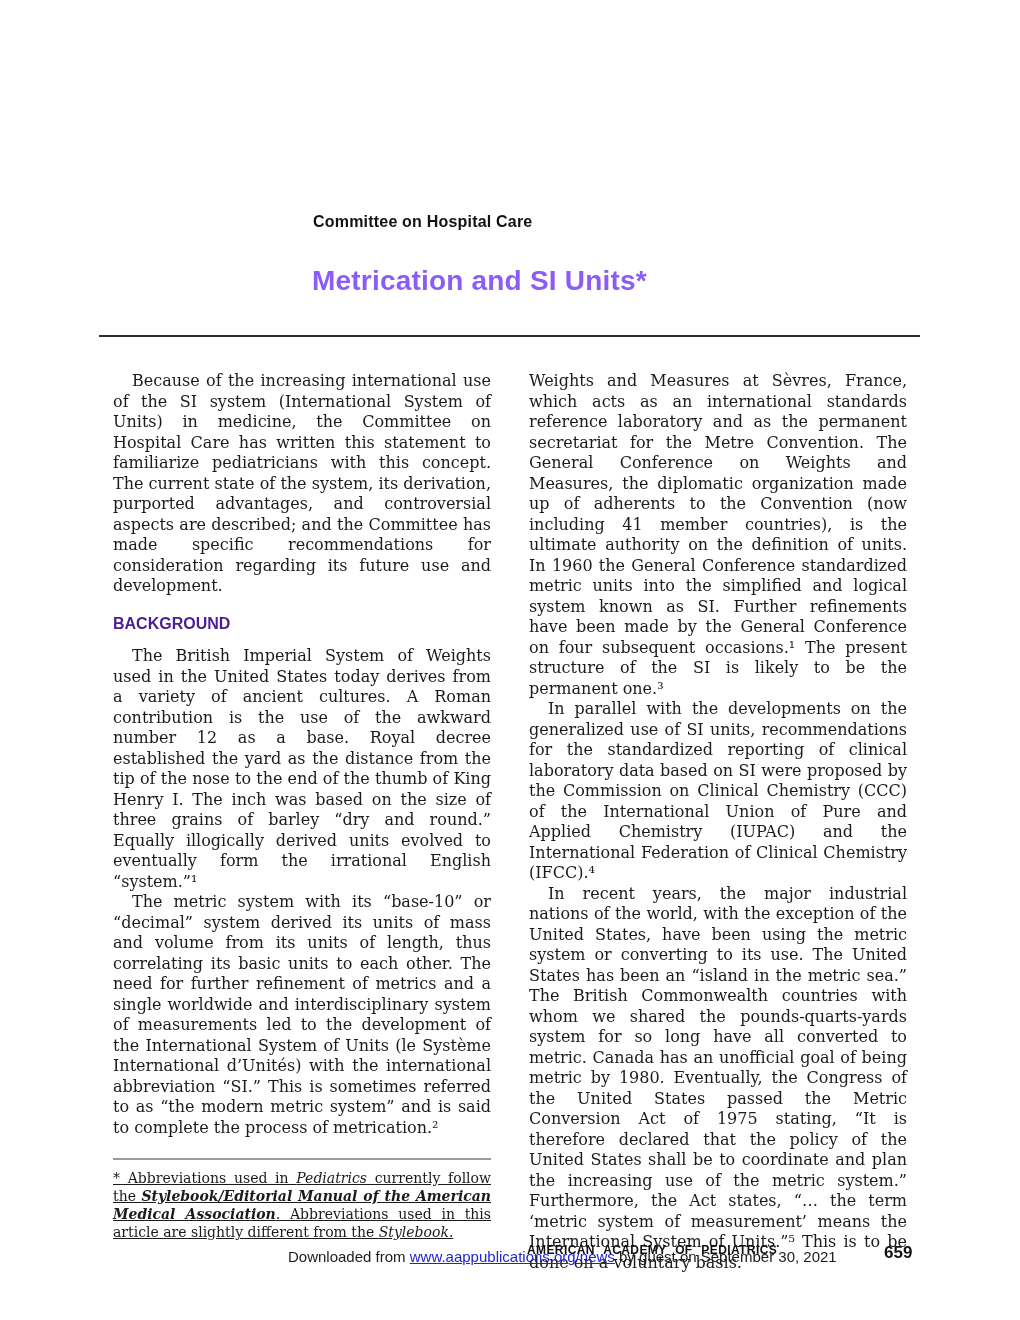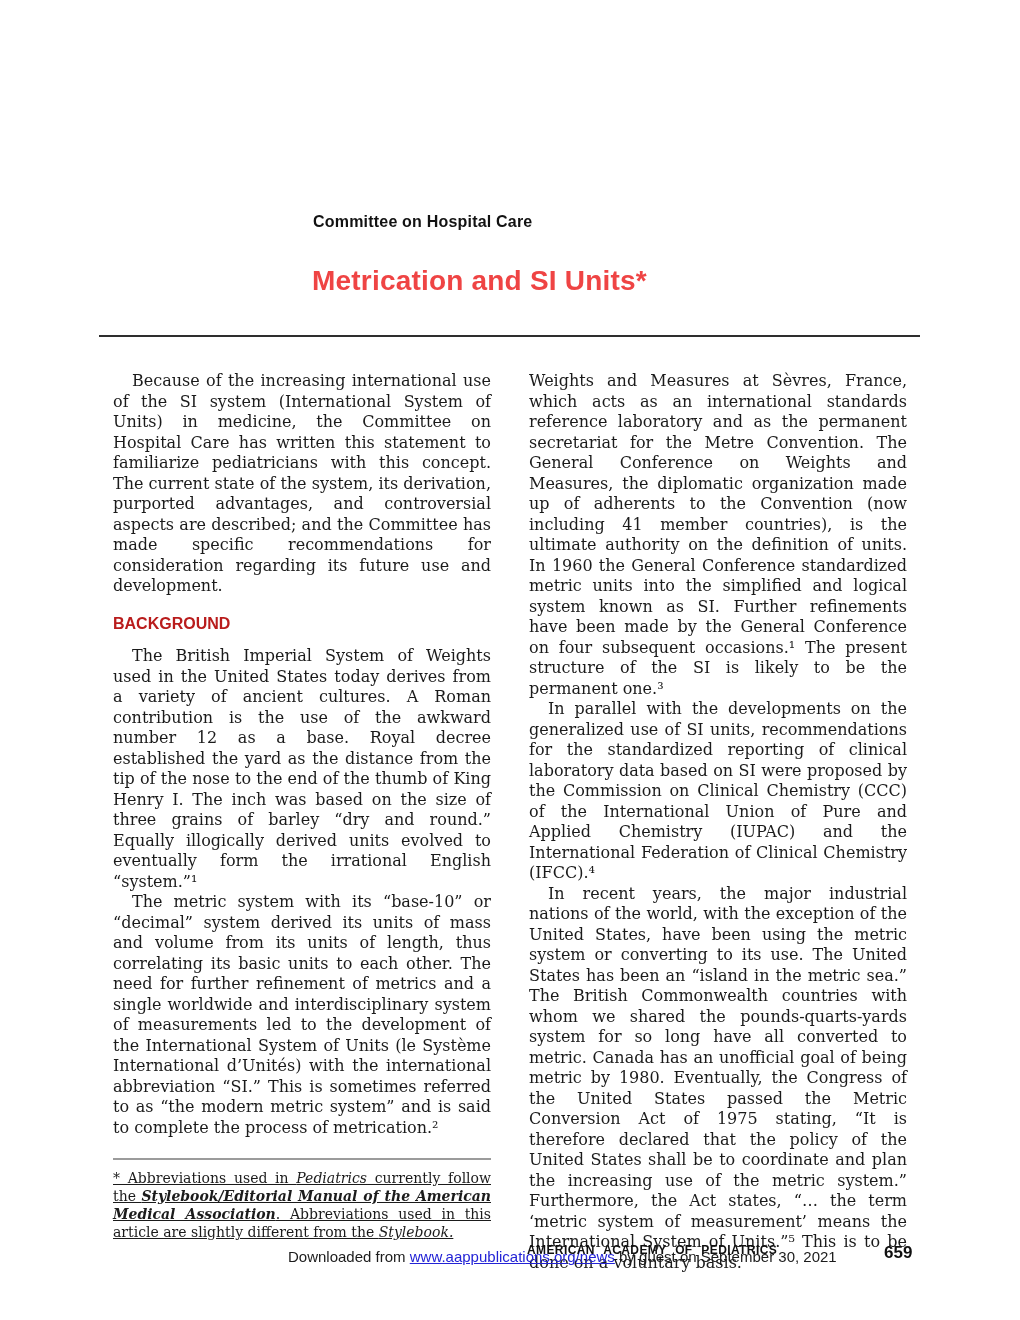--- a/index.html
+++ b/index.html
@@ -15,21 +15,21 @@
   
   .committee {
     position:absolute; left:313px; top:213px;
     font-family:"Liberation Sans", sans-serif;
     font-weight:700; font-size:16px; color:#121212;
     letter-spacing:0.2px;
   }
   .title {
     position:absolute; left:312px; top:265px;
     font-family:"Liberation Sans", sans-serif;
-    font-weight:700; font-size:28px; color:#ef4444;
+    font-weight:700; font-size:28px; color:#8b5cf6;
     letter-spacing:0.2px;
   }
   .title-rule {
     position:absolute; left:99px; top:335px; width:821px;
     border:0; border-top:2px solid #2e2e2e;
   }
 
   
   .columns {
     position:absolute; left:113px; top:371px; width:794px;
@@ -37,21 +37,21 @@
     font-family:"DejaVu Serif", serif;
     font-size:16px; line-height:20.5px;
     text-align:justify;
     color:#1b1b1b;
   }
   .col { width:386px; }
   .para { margin:0; }
   .para.indent { text-indent:19px; }
   .section-heading {
     font-family:"Liberation Sans", sans-serif;
-    font-weight:700; font-size:16px; color:#b91c1c;
+    font-weight:700; font-size:16px; color:#4c1d95;
     margin:17px 0 12px 0; text-align:left;
   }
 
   
   .footnote { margin-top:20px; }
   .footnote-rule {
     border:0; border-top:2px solid #9b9b9b;
     width:100%; margin:0 0 9px 0;
   }
   .footnote-text {

